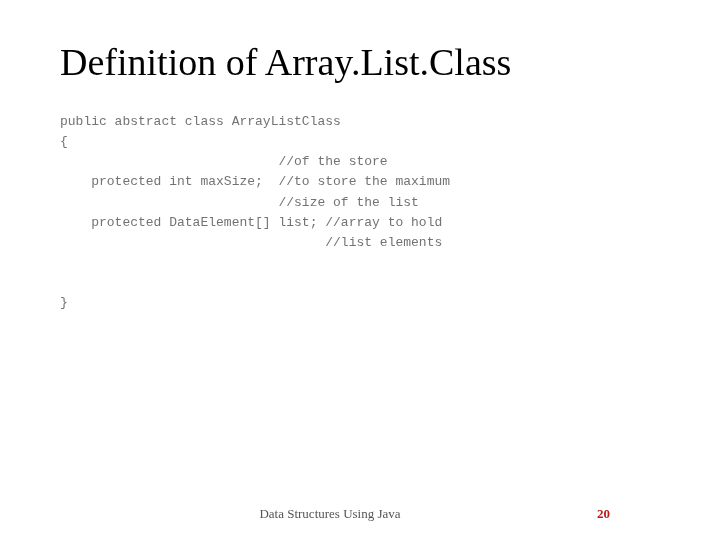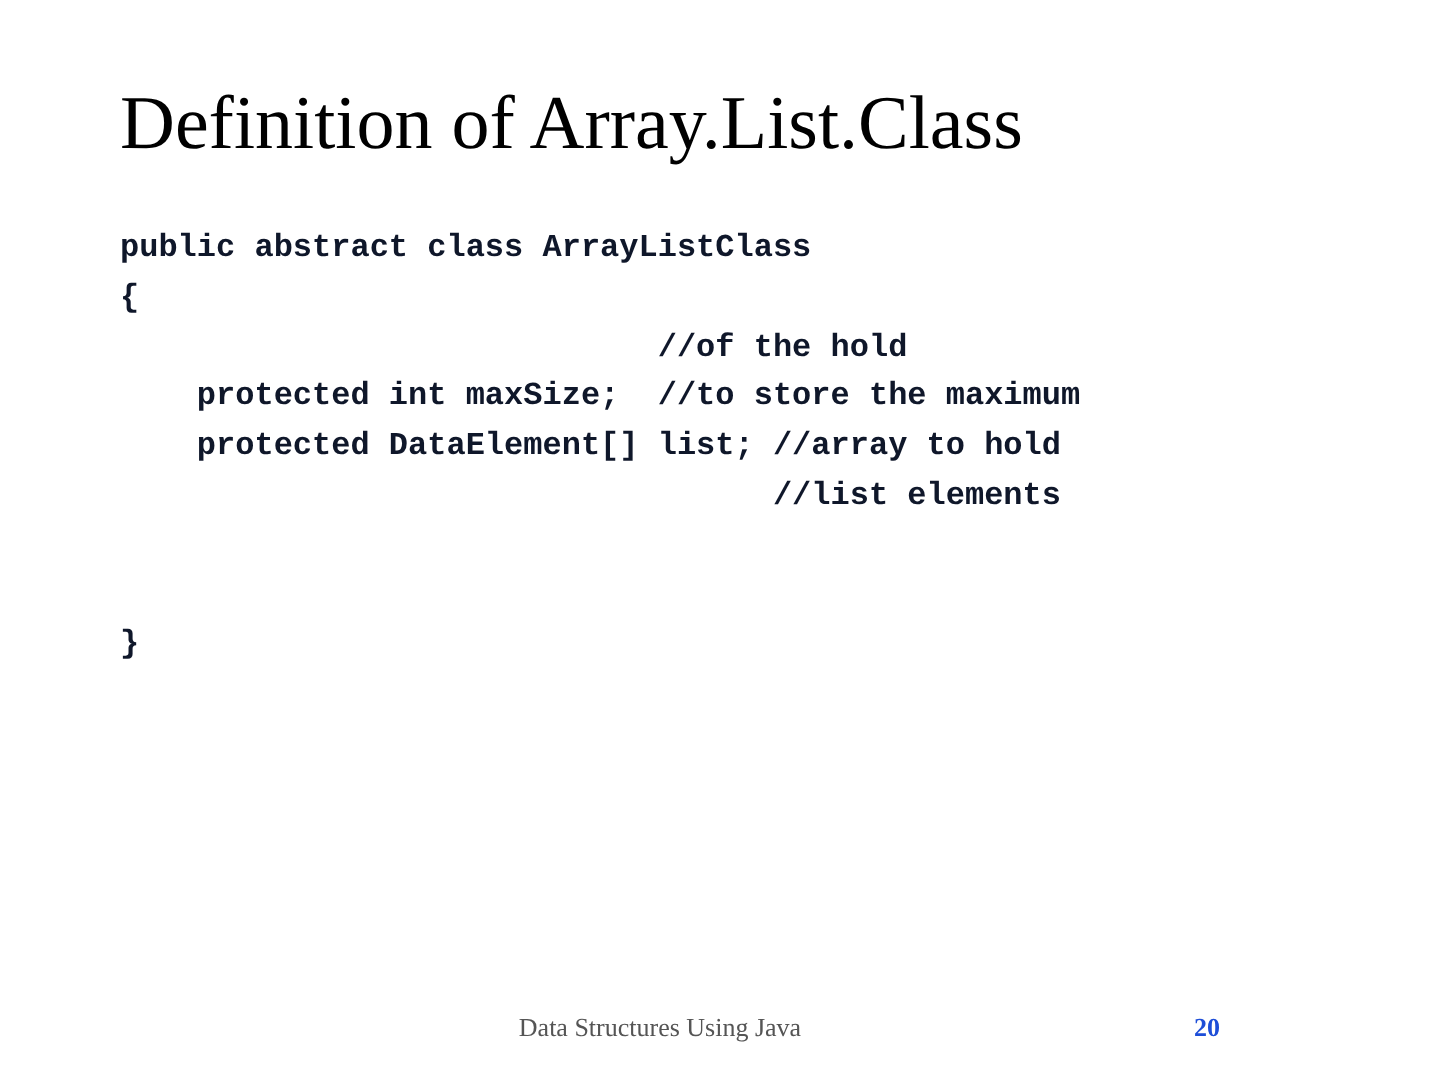--- a/index.html
+++ b/index.html
@@ -28,24 +28,23 @@
       font-size: 38px;
       font-weight: normal;
       font-family: 'Times New Roman', Times, serif;
       color: #000000;
       margin-bottom: 28px;
       margin-top: 10px;
     }
 
     .code-block {
       font-family: 'Courier New', Courier, monospace;
-      font-size: 16px;
+      font-size: 13px;
       line-height: 1.55;
-      color: #0f172a;
-      font-weight: bold;
+      color: #737373;
     }
 
     .code-line {
       white-space: pre;
     }
 
     .footer {
       position: absolute;
       bottom: 18px;
       left: 0;
@@ -60,37 +59,38 @@
       color: #555555;
       font-family: 'Times New Roman', Times, serif;
       flex: 1;
       text-align: center;
     }
 
     .footer-page {
       position: absolute;
       right: 50px;
       font-size: 13px;
-      color: #1d4ed8;
+      color: #b91c1c;
       font-family: 'Times New Roman', Times, serif;
       font-weight: bold;
     }
   </style>
 </head>
 <body>
 
 <div class="page">
 
   <h1 class="title">Definition of Array.List.Class</h1>
 
   <div class="code-block">
     <div class="code-line">public abstract class ArrayListClass</div>
     <div class="code-line">{</div>
-    <div class="code-line">                            //of the hold</div>
+    <div class="code-line">                            //of the store</div>
     <div class="code-line">    protected int maxSize;  //to store the maximum</div>
+    <div class="code-line">                            //size of the list</div>
     <div class="code-line">    protected DataElement[] list; //array to hold</div>
     <div class="code-line">                                  //list elements</div>
     <div class="code-line">&nbsp;</div>
     <div class="code-line">&nbsp;</div>
     <div class="code-line">}</div>
   </div>
 
   <div class="footer">
     <span class="footer-text">Data Structures Using Java</span>
     <span class="footer-page">20</span>

